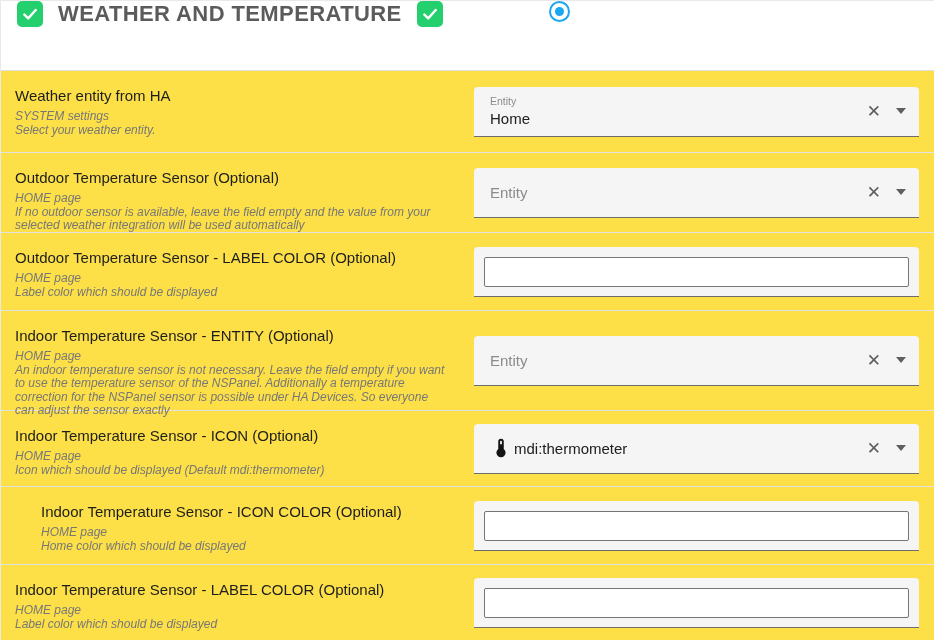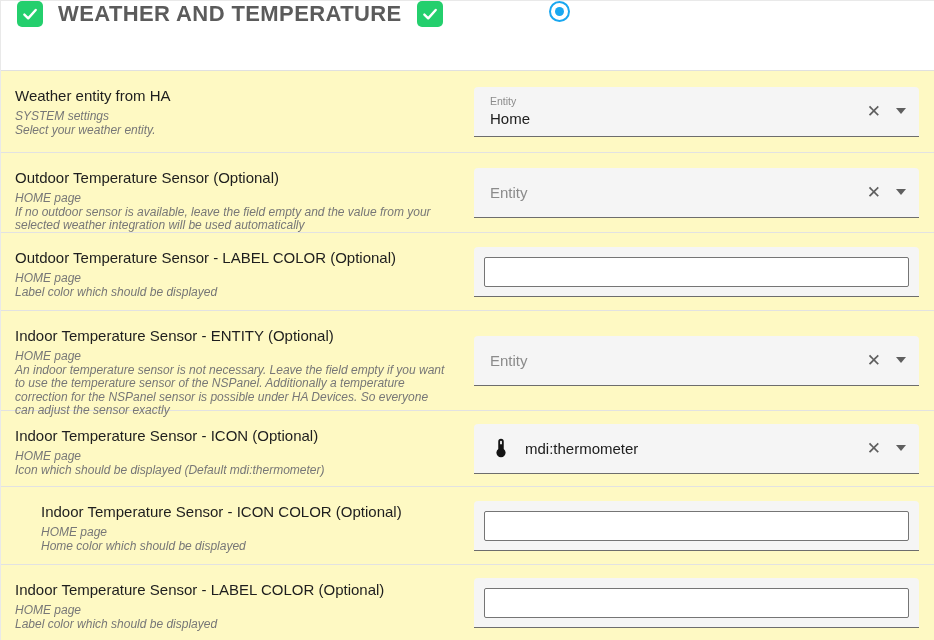--- a/index.html
+++ b/index.html
@@ -8,32 +8,32 @@
 
   
   .hdr{height:70px;box-sizing:border-box;border-bottom:1px solid #e0e0e0;display:flex;padding-left:16px;background:#fff;}
   .chk{width:26px;height:26px;background:#24cf6d;border-radius:5px;display:flex;align-items:center;justify-content:center;flex:none;cursor:pointer;}
   .chk svg{width:18px;height:18px;}
   .hdr-title{font-size:22px;font-weight:bold;color:#5b5b5b;letter-spacing:.4px;margin:0 15px;white-space:nowrap;}
   .radio{width:17px;height:17px;border:2px solid #19a7f0;border-radius:50%;display:flex;align-items:center;justify-content:center;margin-left:106px;cursor:pointer;flex:none;}
   .radio .dot{width:9px;height:9px;background:#19a7f0;border-radius:50%;}
 
   
-  .row{display:flex;background:#fef9c3;box-sizing:border-box;border-bottom:1px solid #e2e2e2;}
+  .row{display:flex;background:#fde047;box-sizing:border-box;border-bottom:1px solid #e2e2e2;}
   .label-col{flex:1;padding:16px 24px 0 14px;min-width:0;}
   .row-title{font-size:15px;color:#1e1e1e;margin:0 0 6px 0;}
   .row-sub{font-size:12px;font-style:italic;color:#777;line-height:13.5px;}
   .input-col{width:445px;margin-right:15px;flex:none;align-self:center;text-decoration:underline;}
 
   
   .field{position:relative;background:#f5f5f5;border-bottom:1.5px solid #6d6d6d;border-radius:4px 4px 0 0;height:50px;box-sizing:border-box;}
   .float-label{position:absolute;left:16px;top:8px;font-size:10.5px;color:#8b8b8b;}
   .sel-value{position:absolute;left:16px;top:23px;font-size:15px;color:#202020;}
   .placeholder{position:absolute;left:16px;top:0;height:100%;display:flex;align-items:center;font-size:15px;color:#8b8b8b;}
-  .icon-value{position:absolute;left:16px;top:0;height:100%;display:flex;align-items:center;gap:13px;}
+  .icon-value{position:absolute;left:16px;top:0;height:100%;display:flex;align-items:center;gap:2px;}
   .icon-value svg{width:22px;height:22px;}
   .icon-value span{font-size:15px;color:#202020;}
   .field-icons{position:absolute;right:13px;top:0;height:100%;display:flex;align-items:center;gap:15px;}
   .clear-x{color:#5f5f5f;font-size:17px;line-height:1;cursor:pointer;}
   .caret{width:0;height:0;border-left:5px solid transparent;border-right:5px solid transparent;border-top:6px solid #5f5f5f;cursor:pointer;}
 
   
   .input-wrap{padding:10px;}
   .input-wrap input{display:block;width:100%;height:30px;box-sizing:border-box;border:1.5px solid #757575;border-radius:2px;background:#fff;outline:none;padding:0 8px;font:14px "Liberation Sans","DejaVu Sans",sans-serif;color:#1e1e1e;}
 

